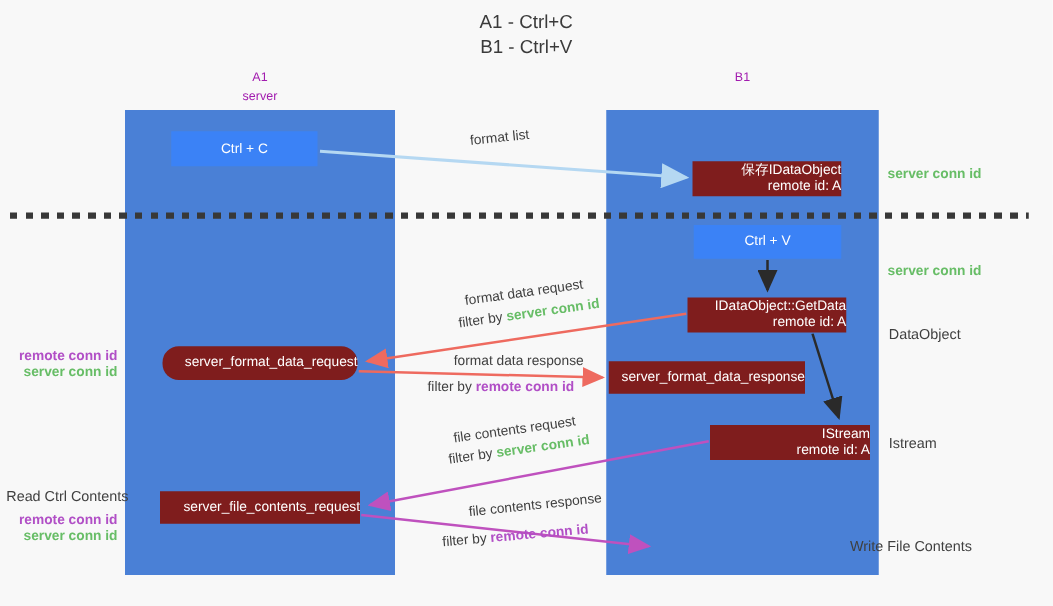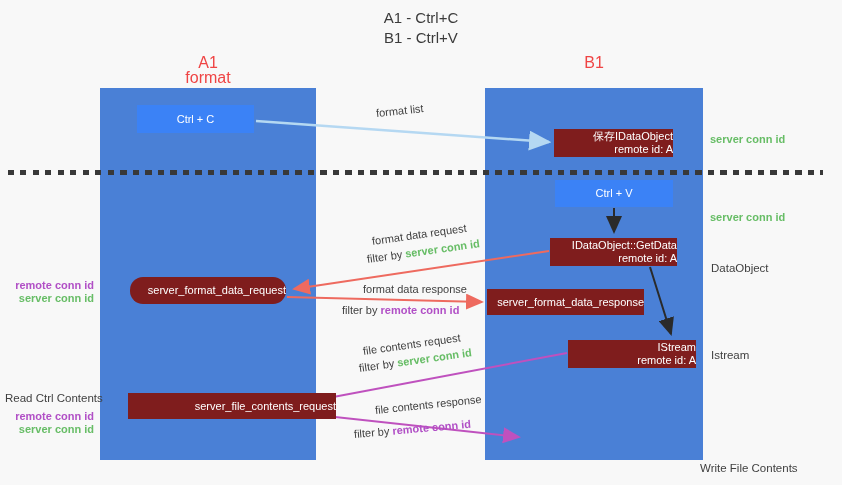--- a/index.html
+++ b/index.html
@@ -5,40 +5,40 @@
   html,body{margin:0;padding:0;}
   body{font-family:"Liberation Sans", sans-serif; background:#ffffff;}
   #canvas{position:relative;width:842px;height:485px;background:#f8f8f8;overflow:hidden;}
 
   .lifeline{position:absolute;top:88px;height:372px;background:#4a80d6;z-index:1;}
   #lifeline-left{left:100px;width:216px;}
   #lifeline-right{left:485px;width:218px;}
 
   .title{position:absolute;left:0;top:8px;width:842px;text-align:center;
          font-size:15px;line-height:20px;color:#3b3b3b;z-index:4;}
-  .ll-header{position:absolute;top:55px;text-align:center;font-size:16px;line-height:15px;color:#ef4444;z-index:4;}
+  .ll-header{position:absolute;top:55px;text-align:center;font-size:10px;line-height:15px;color:#a21caf;z-index:4;}
   #hdr-left{left:100px;width:216px;}
   #hdr-right{left:485px;width:218px;}
 
   .dotted{position:absolute;left:8px;top:170px;width:815px;height:5px;z-index:2;
           background:repeating-linear-gradient(to right,#383838 0 6px,transparent 6px 12.5px);}
 
   .node{position:absolute;z-index:3;color:#ffffff;font-size:11px;text-align:center;
         display:flex;flex-direction:column;justify-content:center;line-height:13px;}
   .green{background:#3b82f6;}
   .orange{background:#7f1d1d;text-align:right;}
 
   #box-ctrl-c{left:137px;top:105px;width:117px;height:28px;}
   #box-save-obj{left:554px;top:129px;width:119px;height:28px;}
   #box-ctrl-v{left:555px;top:180px;width:118px;height:27px;}
   #box-getdata{left:550px;top:238px;width:127px;height:28px;}
   #box-format-req{left:130px;top:277px;width:156px;height:27px;border-radius:13px;}
   #box-format-resp{left:487px;top:289px;width:157px;height:26px;}
   #box-istream{left:568px;top:340px;width:128px;height:28px;}
-  #box-file-req{left:128px;top:393px;width:160px;height:26px;padding-left:48px;}
+  #box-file-req{left:128px;top:393px;width:160px;height:26px;}
   #box-file-resp{left:524px;top:425px;width:160px;height:26px;}
 
   .flabel{position:absolute;font-size:11px;color:#3f3f3f;white-space:nowrap;z-index:4;transform-origin:left center;}
   .grn{color:#67bd66;font-weight:bold;}
   .ppl{color:#b14fc6;font-weight:bold;}
 
   .side{position:absolute;font-size:11.5px;color:#3f3f3f;white-space:nowrap;z-index:4;}
   .side.bold-grn{color:#67bd66;font-weight:bold;font-size:11px;}
   .side.bold-ppl{color:#b14fc6;font-weight:bold;font-size:11px;}
   .left-col{width:88px;text-align:right;}
@@ -50,21 +50,21 @@
 
 <div id="canvas">
 
   <div class="title">
     <div>A1 - Ctrl+C</div>
     <div>B1 - Ctrl+V</div>
   </div>
 
   <div class="ll-header" id="hdr-left">
     <div>A1</div>
-    <div>format</div>
+    <div>server</div>
   </div>
   <div class="ll-header" id="hdr-right">
     <div>B1</div>
   </div>
 
   <div class="lifeline" id="lifeline-left"></div>
   <div class="lifeline" id="lifeline-right"></div>
 
   <div class="dotted"></div>
 
@@ -139,21 +139,21 @@
   <div class="flabel" style="left:363px;top:345px;transform:rotate(-8deg);">file contents request</div>
   <div class="flabel" style="left:359px;top:362px;transform:rotate(-8deg);"><span>filter by </span><span class="grn">server conn id</span></div>
 
   <div class="flabel" style="left:375px;top:404px;transform:rotate(-6deg);">file contents response</div>
   <div class="flabel" style="left:354px;top:428px;transform:rotate(-5deg);"><span>filter by </span><span class="ppl">remote conn id</span></div>
 
   <div class="side bold-grn" style="left:710px;top:133px;">server conn id</div>
   <div class="side bold-grn" style="left:710px;top:211px;">server conn id</div>
   <div class="side" style="left:711px;top:262px;">DataObject</div>
   <div class="side" style="left:711px;top:349px;">Istream</div>
-  <div class="side" style="left:700px;top:432px;margin-top:30px;">Write File Contents</div>
+  <div class="side" style="left:680px;top:432px;">Write File Contents</div>
 
   <div class="side bold-ppl left-col" style="left:6px;top:279px;">remote conn id</div>
   <div class="side bold-grn left-col" style="left:6px;top:292px;">server conn id</div>
   <div class="side" style="left:5px;top:392px;">Read Ctrl Contents</div>
   <div class="side bold-ppl left-col" style="left:6px;top:410px;">remote conn id</div>
   <div class="side bold-grn left-col" style="left:6px;top:423px;">server conn id</div>
 
 </div>
 
 </body></html>

